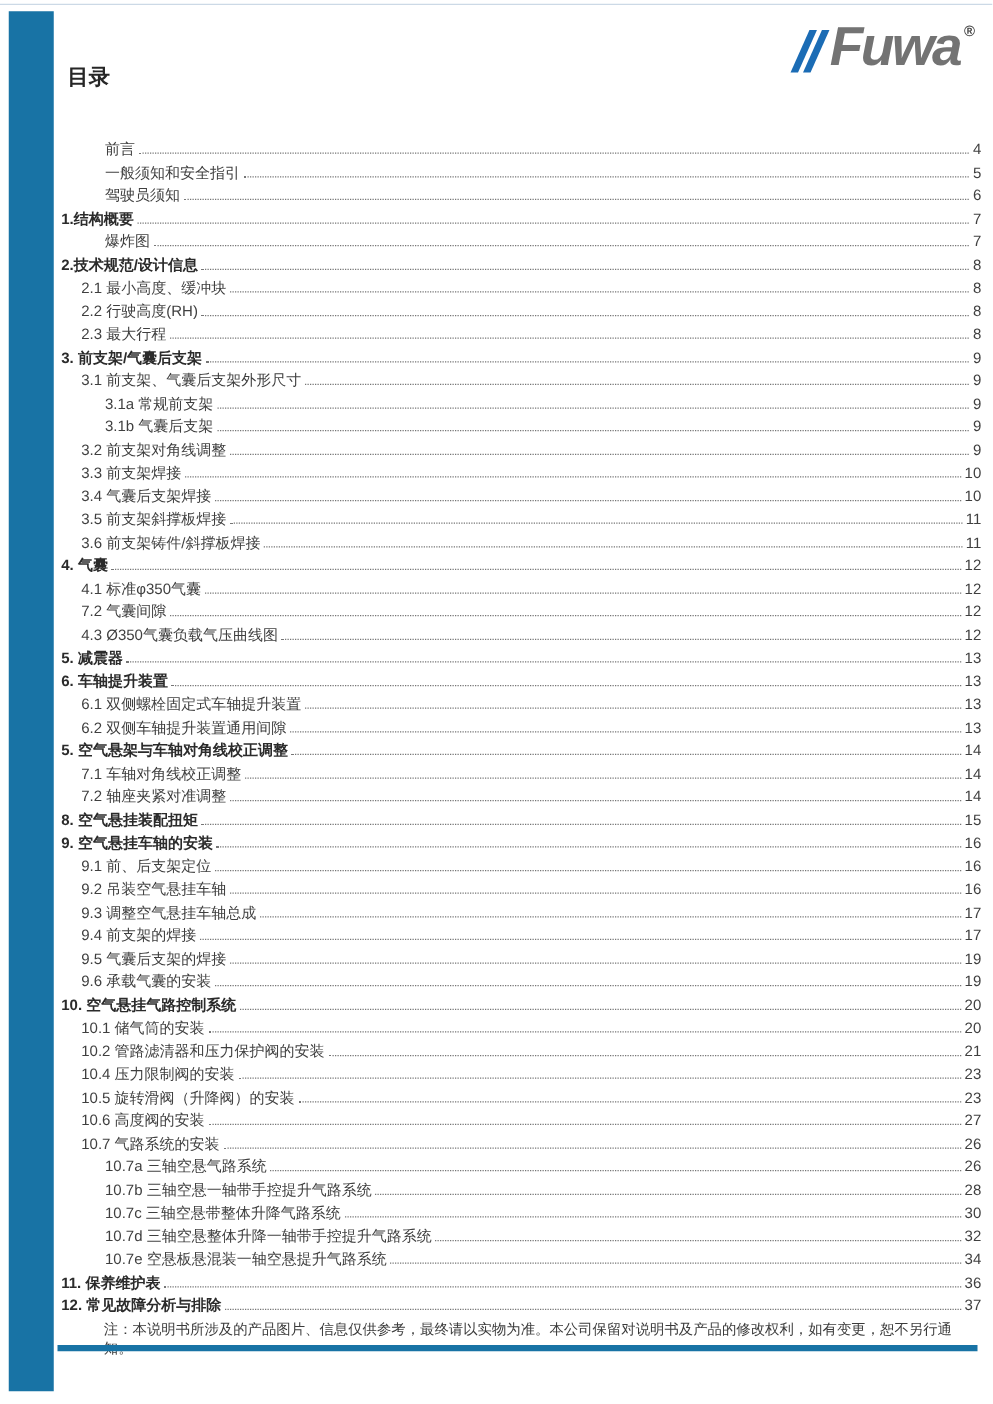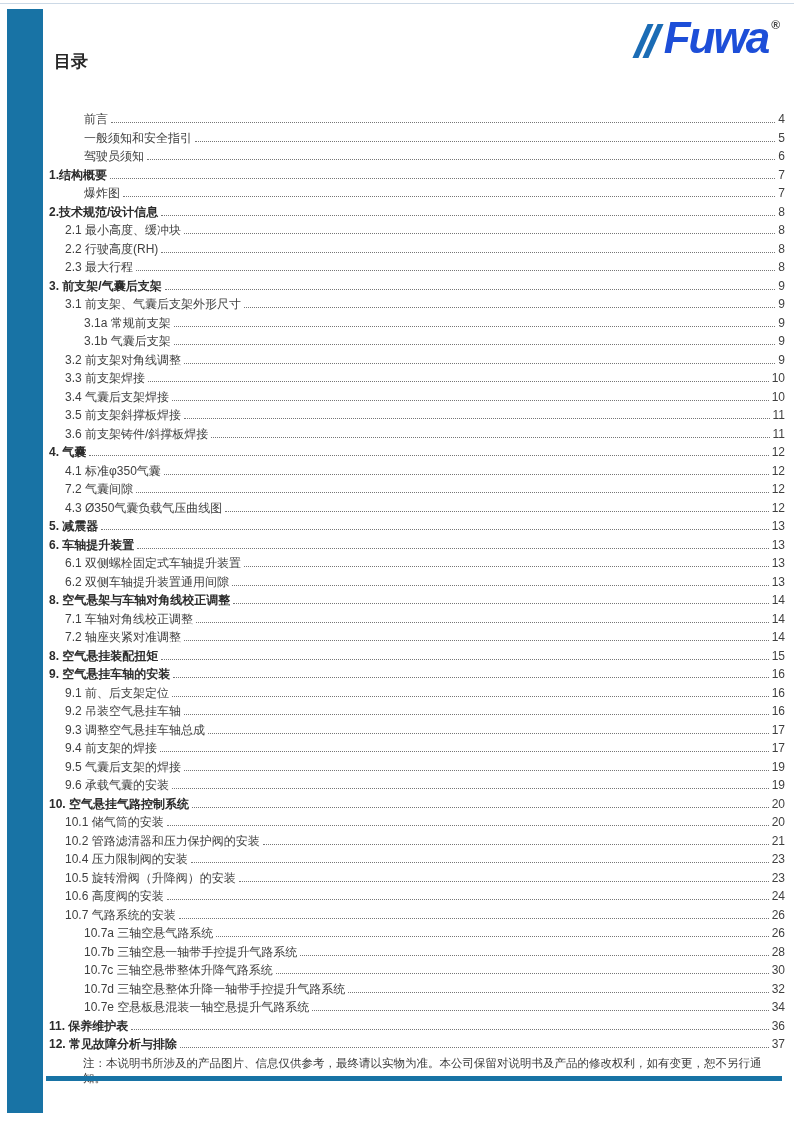--- a/index.html
+++ b/index.html
@@ -7,21 +7,21 @@
     width:794px;height:1123px;position:relative;background:#ffffff;
     font-family:"Liberation Sans","DejaVu Sans",sans-serif;
     color:#3f3f3f;overflow:hidden;
   }
   .top-hairline{position:absolute;top:3px;left:0;width:794px;height:1px;background:#ccd9e6;}
   .left-bar{position:absolute;left:7px;top:9px;width:36px;height:1104px;background:#1873a5;}
   
   .logo{position:absolute;top:16px;right:14px;display:flex;align-items:flex-start;}
   .logo-slashes{display:flex;margin-top:8px;margin-right:4px;}
   .logo-slashes i{display:block;width:6px;height:34px;background:#1b6cb5;transform:skewX(-24deg);margin-right:4px;}
-  .logo-text{font-size:44px;line-height:44px;font-weight:bold;font-style:italic;color:#1d4ed8;letter-spacing:-2px;text-align:center;}
+  .logo-text{font-size:44px;line-height:44px;font-weight:bold;font-style:italic;color:#737373;letter-spacing:-2px;text-align:center;}
   .logo-reg{font-size:12px;font-weight:bold;color:#444;margin-left:3px;margin-top:2px;font-style:normal;}
   
   .page-title{position:absolute;left:54px;top:50px;font-size:17px;font-weight:bold;color:#262626;}
   
   .toc{position:absolute;left:49px;top:110px;width:736px;}
   .toc-row{display:flex;align-items:baseline;height:18.5px;line-height:18.5px;font-size:12px;white-space:nowrap;}
   .toc-row.bold .toc-label{font-weight:bold;color:#2b2b2b;}
   .toc-row.lvl1{padding-left:16px;}
   .toc-row.lvl2{padding-left:35px;}
   .toc-label{flex:0 0 auto;}
@@ -175,21 +175,21 @@
       <span class="toc-label">6.1 双侧螺栓固定式车轴提升装置</span>
       <span class="leader"></span>
       <span class="toc-page">13</span>
     </div>
     <div class="toc-row lvl1">
       <span class="toc-label">6.2 双侧车轴提升装置通用间隙</span>
       <span class="leader"></span>
       <span class="toc-page">13</span>
     </div>
     <div class="toc-row lvl0 bold">
-      <span class="toc-label">8. 空气悬架与车轴对角线校正调整</span>
+      <span class="toc-label">5. 空气悬架与车轴对角线校正调整</span>
       <span class="leader"></span>
       <span class="toc-page">14</span>
     </div>
     <div class="toc-row lvl1">
       <span class="toc-label">7.1 车轴对角线校正调整</span>
       <span class="leader"></span>
       <span class="toc-page">14</span>
     </div>
     <div class="toc-row lvl1">
       <span class="toc-label">7.2 轴座夹紧对准调整</span>
@@ -257,21 +257,21 @@
       <span class="toc-page">23</span>
     </div>
     <div class="toc-row lvl1">
       <span class="toc-label">10.5 旋转滑阀（升降阀）的安装</span>
       <span class="leader"></span>
       <span class="toc-page">23</span>
     </div>
     <div class="toc-row lvl1">
       <span class="toc-label">10.6 高度阀的安装</span>
       <span class="leader"></span>
-      <span class="toc-page">24</span>
+      <span class="toc-page">27</span>
     </div>
     <div class="toc-row lvl1">
       <span class="toc-label">10.7 气路系统的安装</span>
       <span class="leader"></span>
       <span class="toc-page">26</span>
     </div>
     <div class="toc-row lvl2">
       <span class="toc-label">10.7a 三轴空悬气路系统</span>
       <span class="leader"></span>
       <span class="toc-page">26</span>

